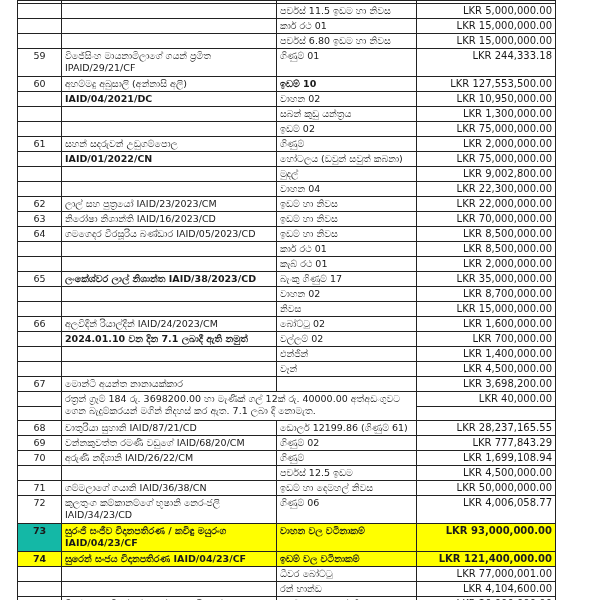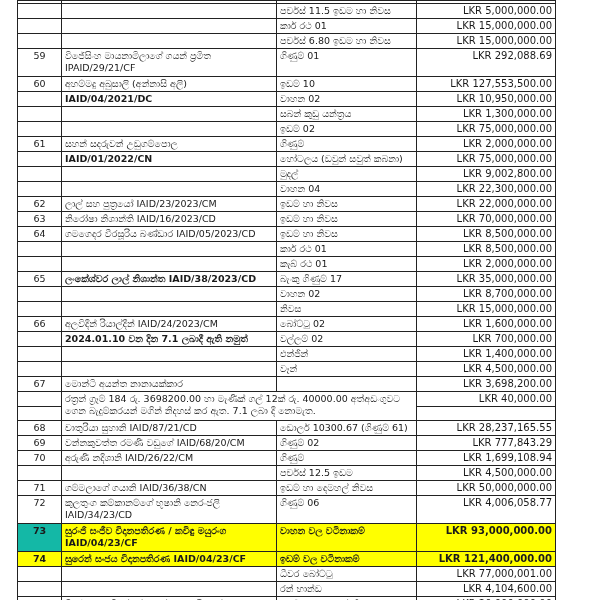--- a/index.html
+++ b/index.html
@@ -64,26 +64,26 @@
           <td class="no" style="border-color: rgb(34, 34, 34);"></td>
           <td class="desc" style="border-color: rgb(34, 34, 34);"></td>
           <td class="asset" style="border-color: rgb(34, 34, 34);">පර්චස් 6.80 ඉඩම හා නිවස</td>
           <td class="amount" style="border-color: rgb(34, 34, 34);">LKR 15,000,000.00</td>
         </tr>
         <tr style="height: 28px;">
           <td class="no" style="border-color: rgb(34, 34, 34);">59</td>
           <td class="desc" style="border-color: rgb(34, 34, 34);">විජේසිංහ මායනාමිලාගේ ගයන් ප්‍රමිත
 IPAID/29/21/CF</td>
           <td class="asset" style="border-color: rgb(34, 34, 34);">ගිණුම් 01</td>
-          <td class="amount" style="border-color: rgb(34, 34, 34);">LKR 292,088.69</td>
+          <td class="amount" style="border-color: rgb(34, 34, 34);">LKR 244,333.18</td>
         </tr>
         <tr>
           <td class="no" style="border-color: rgb(34, 34, 34);">60</td>
           <td class="desc" style="border-color: rgb(34, 34, 34);">අහම්මදු අබුසාලි (අන්නාසි අලි)</td>
-          <td class="asset" style="border-color: rgb(34, 34, 34);">ඉඩම් 10</td>
+          <td class="asset" style="border-color: rgb(34, 34, 34); font-weight: bold;">ඉඩම් 10</td>
           <td class="amount" style="border-color: rgb(34, 34, 34);">LKR 127,553,500.00</td>
         </tr>
         <tr>
           <td class="no" style="border-color: rgb(34, 34, 34);"></td>
           <td class="desc b" style="border-color: rgb(34, 34, 34);">IAID/04/2021/DC</td>
           <td class="asset" style="border-color: rgb(34, 34, 34);">වාහන 02</td>
           <td class="amount" style="border-color: rgb(34, 34, 34);">LKR 10,950,000.00</td>
         </tr>
         <tr>
           <td class="no" style="border-color: rgb(34, 34, 34);"></td>
@@ -204,21 +204,21 @@
           <td class="desc" colspan="2" rowspan="2" style="border-color: rgb(34, 34, 34);">රත්‍රන් ග්‍රෑම් 184 රු. 3698200.00 හා මැණික් ගල් 12ක් රු. 40000.00 අත්අඩංගුවට ගෙන බැදුම්කරයන් මගින් නිදහස් කර ඇත. 7.1 ලබා දී නොමැත.</td>
           <td class="amount" style="border-color: rgb(34, 34, 34);">LKR 40,000.00</td>
         </tr>
         <tr>
           <td class="no" style="border-color: rgb(34, 34, 34);"></td>
           <td class="amount" style="border-color: rgb(34, 34, 34);"></td>
         </tr>
         <tr>
           <td class="no" style="border-color: rgb(34, 34, 34);">68</td>
           <td class="desc" style="border-color: rgb(34, 34, 34);">චාතුරියා සුහානි IAID/87/21/CD</td>
-          <td class="asset" style="border-color: rgb(34, 34, 34);">ඩොලර් 10300.67  (ගිණුම් 61)</td>
+          <td class="asset" style="border-color: rgb(34, 34, 34);">ඩොලර් 12199.86  (ගිණුම් 61)</td>
           <td class="amount" style="border-color: rgb(34, 34, 34);">LKR 28,237,165.55</td>
         </tr>
         <tr>
           <td class="no" style="border-color: rgb(34, 34, 34);">69</td>
           <td class="desc" style="border-color: rgb(34, 34, 34);">වන්නකුවත්ත රමණි වඩුගේ IAID/68/20/CM</td>
           <td class="asset" style="border-color: rgb(34, 34, 34);">ගිණුම් 02</td>
           <td class="amount" style="border-color: rgb(34, 34, 34); padding-left: 25px;">LKR 777,843.29</td>
         </tr>
         <tr>
           <td class="no" style="border-color: rgb(34, 34, 34);">70</td>

